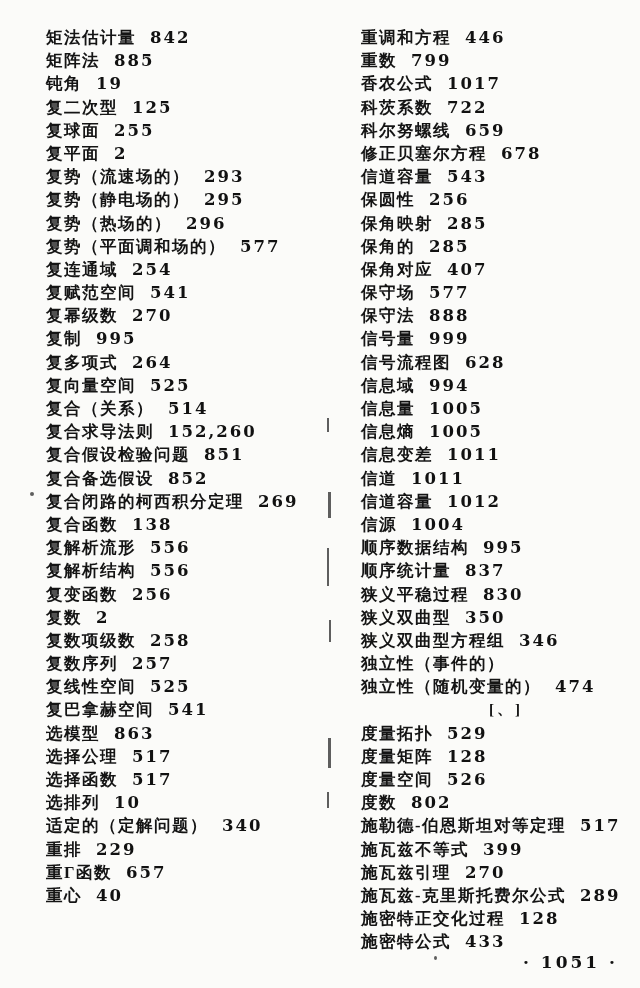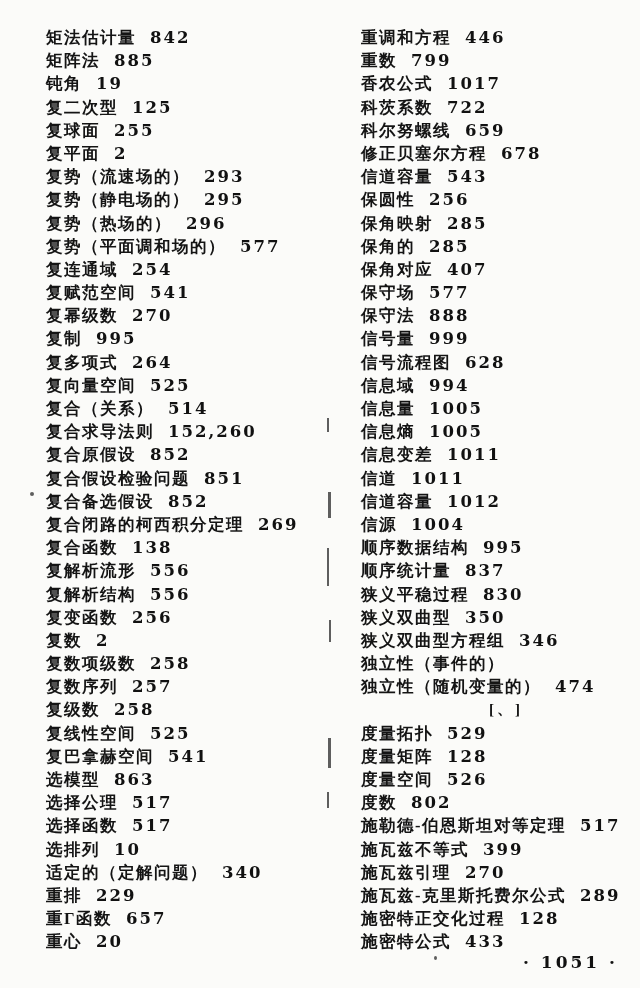--- a/index.html
+++ b/index.html
@@ -79,42 +79,40 @@
       <div class="entry"><span class="term">复势（热场的）</span><span class="pageno">296</span></div>
       <div class="entry"><span class="term">复势（平面调和场的）</span><span class="pageno">577</span></div>
       <div class="entry"><span class="term">复连通域</span><span class="pageno">254</span></div>
       <div class="entry"><span class="term">复赋范空间</span><span class="pageno">541</span></div>
       <div class="entry"><span class="term">复幂级数</span><span class="pageno">270</span></div>
       <div class="entry"><span class="term">复制</span><span class="pageno">995</span></div>
       <div class="entry"><span class="term">复多项式</span><span class="pageno">264</span></div>
       <div class="entry"><span class="term">复向量空间</span><span class="pageno">525</span></div>
       <div class="entry"><span class="term">复合（关系）</span><span class="pageno">514</span></div>
       <div class="entry"><span class="term">复合求导法则</span><span class="pageno">152,260</span></div>
-      <div class="entry"><span class="term">复合原假设</span><span class="pageno">852</span></div>
       <div class="entry"><span class="term">复合假设检验问题</span><span class="pageno">851</span></div>
       <div class="entry"><span class="term">复合备选假设</span><span class="pageno">852</span></div>
       <div class="entry"><span class="term">复合闭路的柯西积分定理</span><span class="pageno">269</span></div>
       <div class="entry"><span class="term">复合函数</span><span class="pageno">138</span></div>
       <div class="entry"><span class="term">复解析流形</span><span class="pageno">556</span></div>
       <div class="entry"><span class="term">复解析结构</span><span class="pageno">556</span></div>
       <div class="entry"><span class="term">复变函数</span><span class="pageno">256</span></div>
       <div class="entry"><span class="term">复数</span><span class="pageno">2</span></div>
       <div class="entry"><span class="term">复数项级数</span><span class="pageno">258</span></div>
       <div class="entry"><span class="term">复数序列</span><span class="pageno">257</span></div>
-      <div class="entry"><span class="term">复级数</span><span class="pageno">258</span></div>
       <div class="entry"><span class="term">复线性空间</span><span class="pageno">525</span></div>
       <div class="entry"><span class="term">复巴拿赫空间</span><span class="pageno">541</span></div>
       <div class="entry"><span class="term">选模型</span><span class="pageno">863</span></div>
       <div class="entry"><span class="term">选择公理</span><span class="pageno">517</span></div>
       <div class="entry"><span class="term">选择函数</span><span class="pageno">517</span></div>
       <div class="entry"><span class="term">选排列</span><span class="pageno">10</span></div>
       <div class="entry"><span class="term">适定的（定解问题）</span><span class="pageno">340</span></div>
       <div class="entry"><span class="term">重排</span><span class="pageno">229</span></div>
       <div class="entry"><span class="term">重Γ函数</span><span class="pageno">657</span></div>
-      <div class="entry"><span class="term">重心</span><span class="pageno">20</span></div>
+      <div class="entry"><span class="term">重心</span><span class="pageno">40</span></div>
     </div>
   <div class="col col-right" id="col-right">
       <div class="entry"><span class="term">重调和方程</span><span class="pageno">446</span></div>
       <div class="entry"><span class="term">重数</span><span class="pageno">799</span></div>
       <div class="entry"><span class="term">香农公式</span><span class="pageno">1017</span></div>
       <div class="entry"><span class="term">科茨系数</span><span class="pageno">722</span></div>
       <div class="entry"><span class="term">科尔努螺线</span><span class="pageno">659</span></div>
       <div class="entry"><span class="term">修正贝塞尔方程</span><span class="pageno">678</span></div>
       <div class="entry"><span class="term">信道容量</span><span class="pageno">543</span></div>
       <div class="entry"><span class="term">保圆性</span><span class="pageno">256</span></div>

